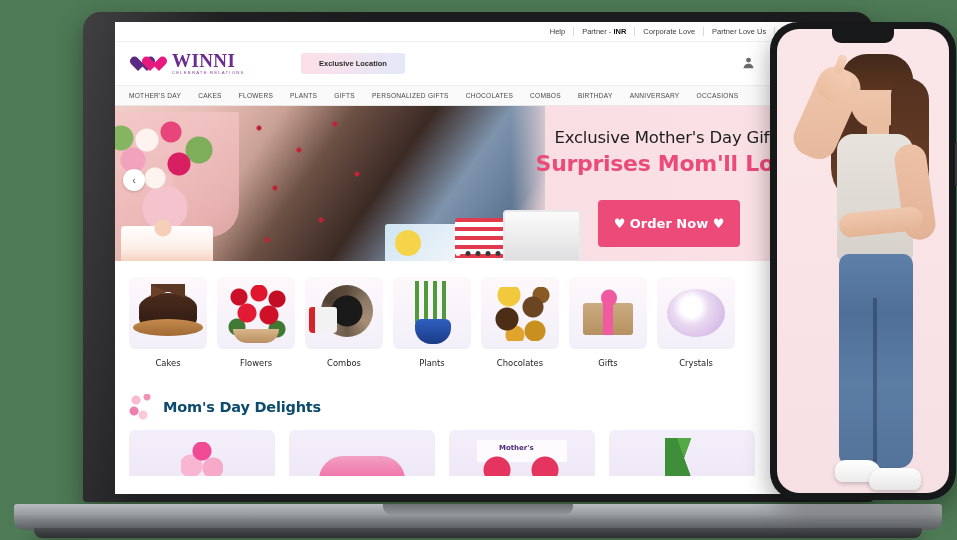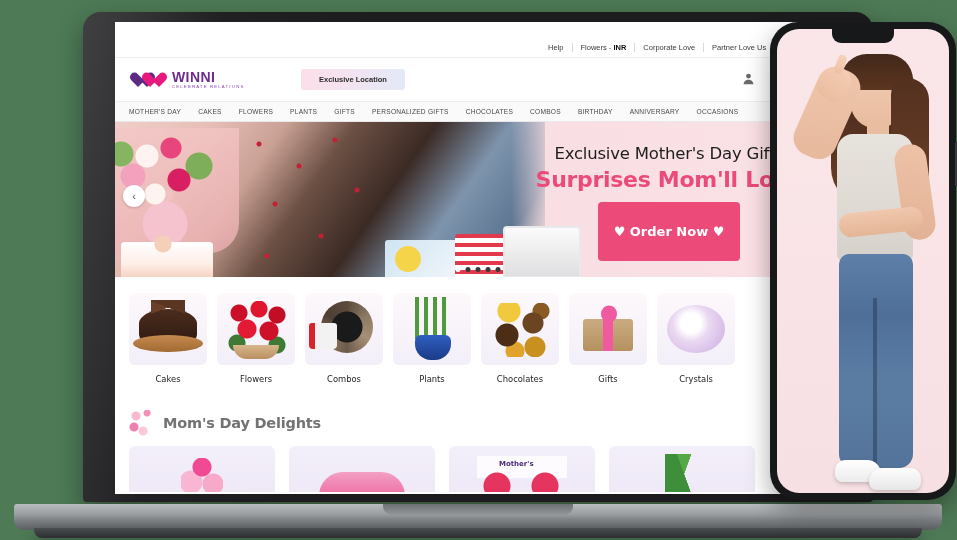--- a/index.html
+++ b/index.html
@@ -45,21 +45,20 @@
     background:linear-gradient(180deg,#4a4d50,#2c2e30);
     border-radius:0 0 8px 8px;
     box-shadow:0 8px 16px rgba(0,0,0,.35);
   }
 
   
   .topbar{
     height:20px; background:#fff; display:flex; align-items:center;
     justify-content:flex-end; padding-right:16px; gap:0;
     border-bottom:1px solid #f0f0f0;
-    margin-top:16px;
   }
   .topbar a{
     font-size:7.5px; color:#3a3a3a; text-decoration:none; padding:0 8px;
     border-right:1px solid #d9d9d9; line-height:9px; white-space:nowrap;
   }
   .topbar a:last-child{ border-right:none; padding-right:2px; }
   .topbar b{ color:#111; }
 
   .header{
     height:43px; background:#fff; display:flex; align-items:center;
@@ -75,22 +74,22 @@
     border-radius:9px 9px 0 0;
   }
   .heart:before{ left:8.5px; transform:rotate(-45deg); transform-origin:0 100%; }
   .heart:after{ left:8.5px; transform:rotate(45deg); transform-origin:100% 100%; }
   .heart.h1{ left:0; }
   .heart.h1:before,.heart.h1:after{ background:#5b2a83; }
   .heart.h2{ left:12px; }
   .heart.h2:before,.heart.h2:after{ background:#e8197d; }
   .logo-text{ line-height:1; }
   .logo-word{
-    font-size:14px; font-weight:bold; letter-spacing:.4px; color:#6b2b8f;
-    font-family:Liberation Sans, sans-serif;
+    font-size:19px; font-weight:bold; letter-spacing:.4px; color:#6b2b8f;
+    font-family:Liberation Serif, serif;
   }
   .logo-tag{
     font-size:4.4px; letter-spacing:1.1px; color:#8e4aa8; margin-top:1px;
     text-align:center;
   }
   .searchbox{
     margin-left:48px; width:168px; height:21px; background:#f1f1f3;
     border-radius:3px; display:flex; align-items:center; padding:0 8px;
     position:relative;
   }
@@ -181,23 +180,23 @@
   }
   .hero-l1{
     font-size:16.5px; color:#1d1d1d; font-family:"DejaVu Sans", sans-serif;
     letter-spacing:-.2px;
   }
   .hero-l2{
     font-size:22px; font-weight:bold; color:#ec4a79; margin-top:4px;
     font-family:"DejaVu Sans", sans-serif; letter-spacing:-.3px;
   }
   .hero-cta{
-    display:inline-flex; align-items:center; gap:6px; margin-top:10px;
+    display:inline-flex; align-items:center; gap:6px; margin-top:24px;
     background:#ec4a79; color:#fff; border:none; cursor:pointer;
-    padding:22px 16px; border-radius:4px; font-size:13px; font-weight:bold;
+    padding:16px 16px; border-radius:4px; font-size:13px; font-weight:bold;
     font-family:"DejaVu Sans", sans-serif;
   }
   .hero-laptopprop{
     position:absolute; left:388px; top:104px; width:78px; height:52px;
     background:linear-gradient(180deg,#fbfbfb,#dfdfe1);
     border-radius:4px 4px 0 0; border:2px solid #e9e9ec;
   }
   .hero-gift-r{
     position:absolute; left:340px; top:112px; width:60px; height:44px;
     background:repeating-linear-gradient(180deg,#e23a4c 0 4px,#fff 4px 9px);
@@ -342,21 +341,21 @@
   }
   .sec-petals{
     width:26px; height:26px;
     background:
       radial-gradient(circle at 7px 6px,#f9b9cf 0 4px,rgba(0,0,0,0) 5px),
       radial-gradient(circle at 18px 3px,#f48fb6 0 3px,rgba(0,0,0,0) 4px),
       radial-gradient(circle at 5px 17px,#ef7fae 0 4px,rgba(0,0,0,0) 5px),
       radial-gradient(circle at 14px 21px,#fbc9da 0 4px,rgba(0,0,0,0) 5px);
   }
   .sec-title{
-    font-size:14.5px; font-weight:bold; color:#737373;
+    font-size:14.5px; font-weight:bold; color:#0c4a6e;
     font-family:"DejaVu Sans", sans-serif; letter-spacing:-.2px;
   }
   .view-all{
     margin-left:auto; background:#d0e4f7; border:none; cursor:pointer;
     font-size:6.8px; font-weight:bold; color:#1d1d1d; letter-spacing:.4px;
     padding:5px 11px; border-radius:3px;
     font-family:"Liberation Sans", sans-serif;
   }
   .prods{ display:flex; gap:14px; }
   .prod{
@@ -500,21 +499,21 @@
 </head>
 <body>
 
 <div id="laptop-mockup">
   <div id="laptop-lid"></div>
 
   <div id="laptop-screen">
 
     <div class="topbar">
       <a href="#">Help</a>
-      <a href="#"><span>Flowers - </span><b>INR</b></a>
+      <a href="#"><span>Partner - </span><b>INR</b></a>
       <a href="#">Corporate Love</a>
       <a href="#">Partner Love Us</a>
       <a href="#">Track Order</a>
     </div>
 
     <div class="header">
       <div class="logo">
         <div class="logo-hearts">
           <div class="heart h1"></div>
             <div class="heart h2"></div>

